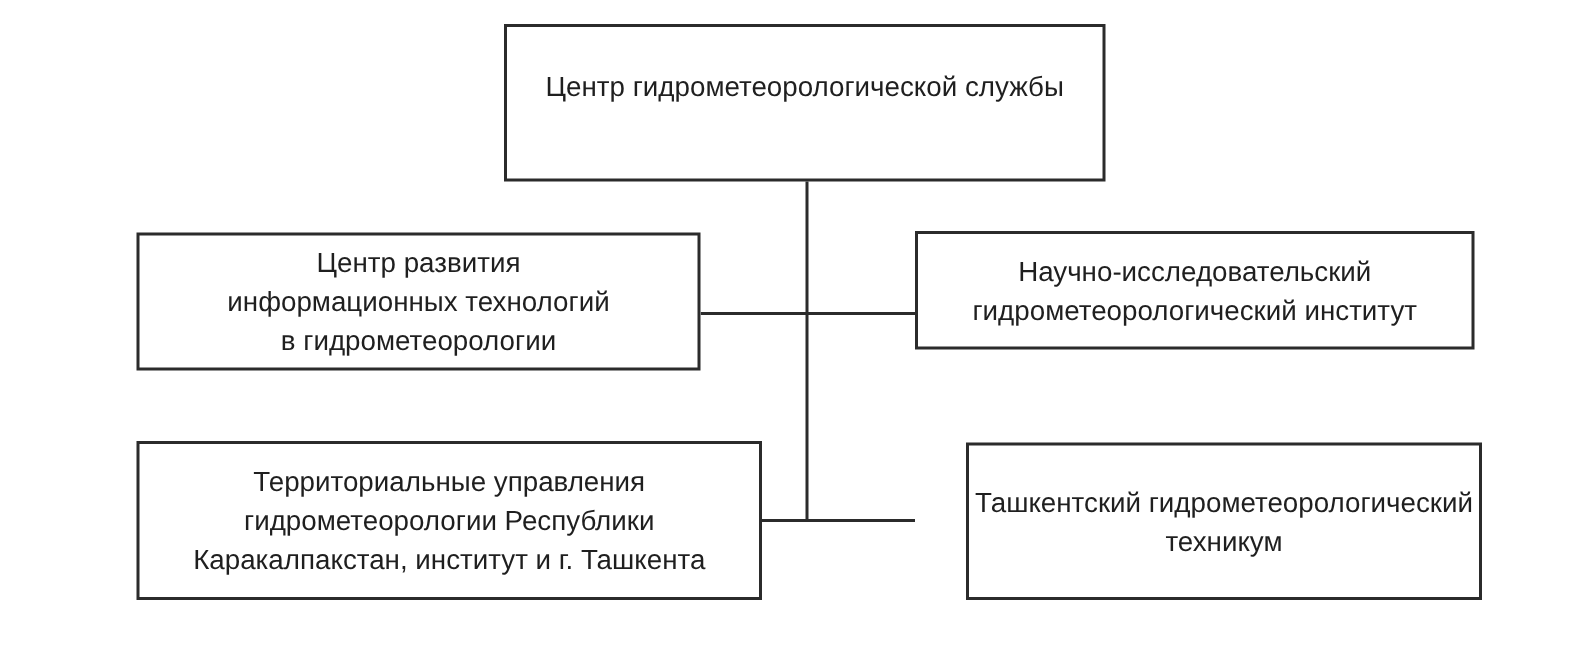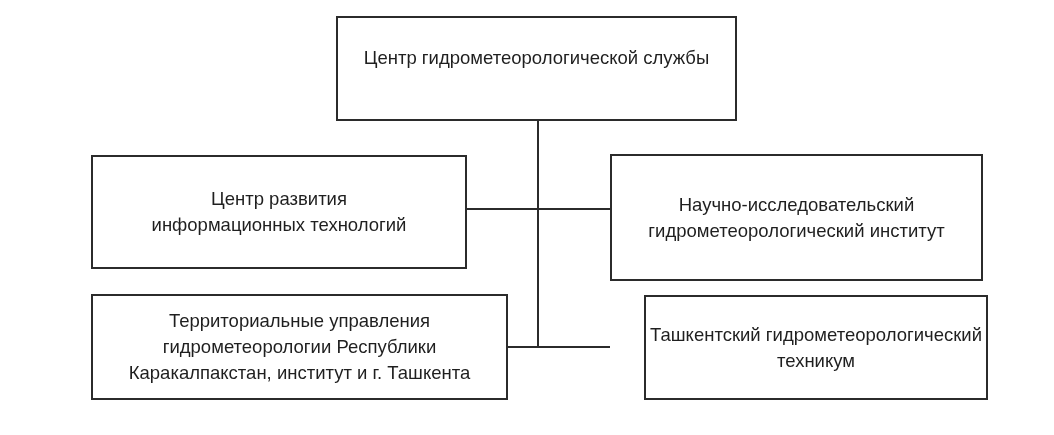--- a/index.html
+++ b/index.html
@@ -29,22 +29,22 @@
     font-size: 18.5px;
     line-height: 26px;
   }
   .box .line {
     white-space: nowrap;
   }
   .box.root {
     left: 336px; top: 16px; width: 401px; height: 105px;
     padding-bottom: 22px;
   }
-  .box.mid-left   { left: 91px;  top: 155px; width: 376px; height: 114px; }
-  .box.mid-right  { left: 610px; top: 154px; width: 373px; height: 127px; align-items: center; }
+  .box.mid-left   { left: 91px;  top: 155px; width: 376px; height: 92px; }
+  .box.mid-right  { left: 610px; top: 154px; width: 373px; height: 79px; align-items: center; }
   .box.bot-left   { left: 91px;  top: 294px; width: 417px; height: 106px; }
   .box.bot-right  { left: 644px; top: 295px; width: 344px; height: 105px; align-items: center; }
   .connector {
     position: absolute;
     background: #2b2b2b;
   }
   .connector.trunk      { left: 537px; top: 121px; width: 2px;   height: 226px; }
   .connector.row-middle { left: 467px; top: 208px; width: 143px; height: 2px; }
   .connector.row-bottom { left: 466px; top: 346px; width: 144px; height: 2px; }
 </style>
@@ -57,20 +57,21 @@
     <div class="line">Центр гидрометеорологической службы</div>
   </div>
 
   <div class="connector trunk"></div>
   <div class="connector row-middle"></div>
   <div class="connector row-bottom"></div>
 
   <div class="box mid-left">
     <div class="line">Центр развития</div>
     <div class="line">информационных технологий</div>
+    <div class="line">в гидрометеорологии</div>
   </div>
 
   <div class="box mid-right">
     <div class="line">Научно-исследовательский</div>
     <div class="line">гидрометеорологический институт</div>
   </div>
 
   <div class="box bot-left">
     <div class="line">Территориальные управления</div>
     <div class="line">гидрометеорологии Республики</div>

